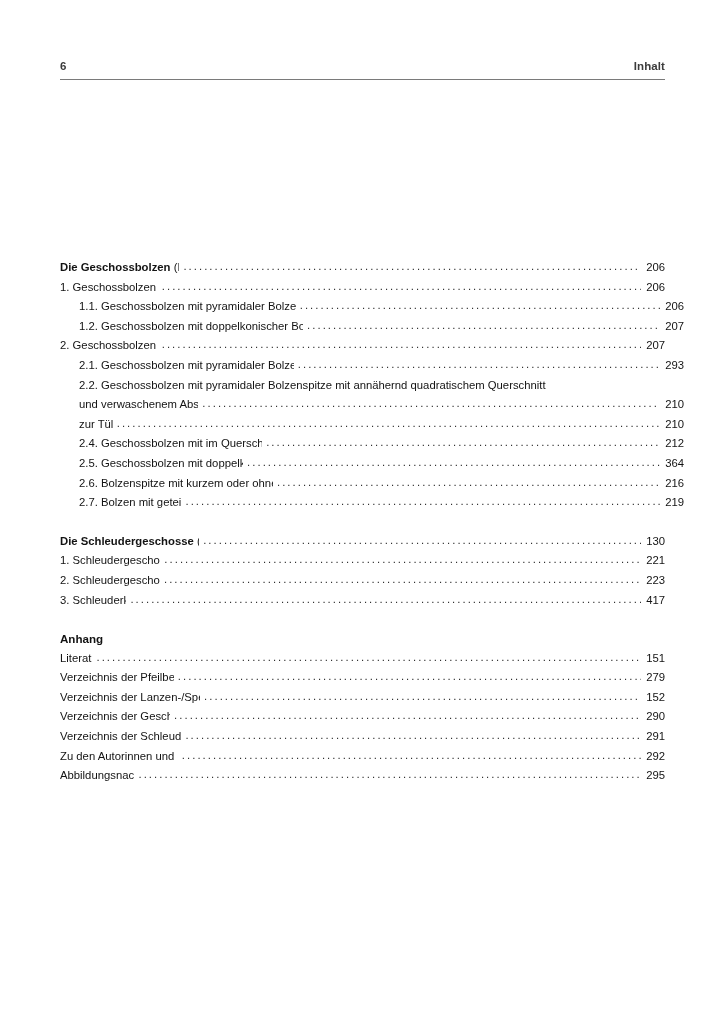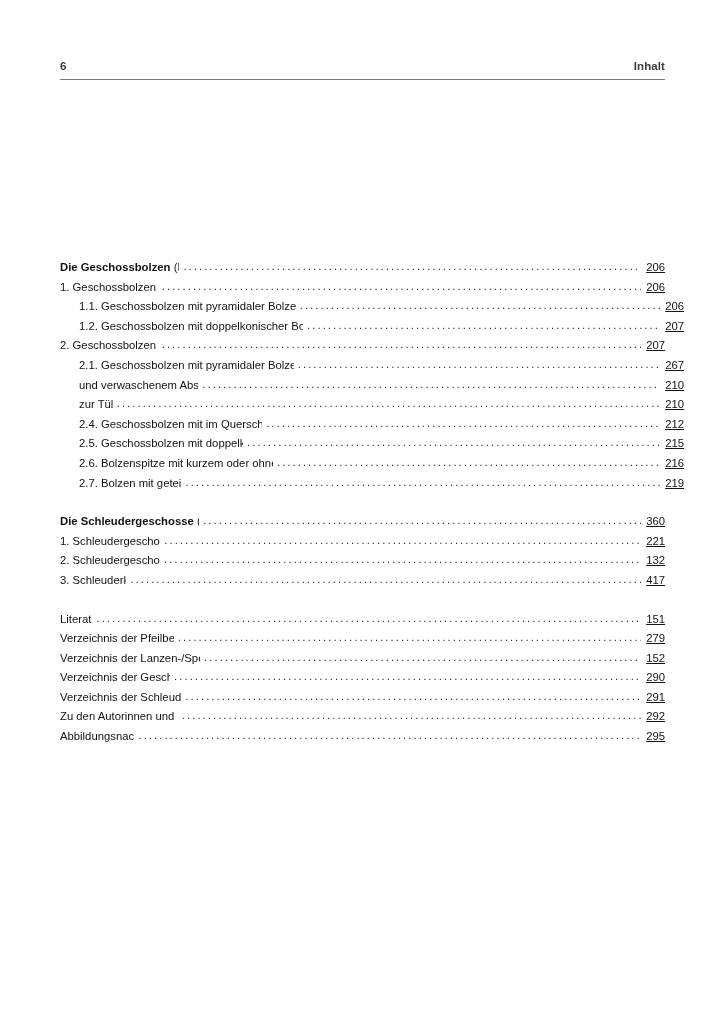--- a/index.html
+++ b/index.html
@@ -77,21 +77,20 @@
     transform: translateY(-1px);
   }
   .entry .leader::before {
     content: "......................................................................................................................................";
   }
   .entry .pg {
     flex: 0 0 auto;
     text-align: right;
     min-width: 23px;
     font-variant-numeric: tabular-nums;
-    text-decoration: underline;
   }
   .entry.nolead { white-space: normal; }
   .entry.nolead .txt { white-space: normal; }
 
   
   .entry .txt b { font-weight: bold; }
   .heading-only {
     font-weight: bold;
     font-size: 11.6px;
   }
@@ -134,76 +133,81 @@
           <span class="pg">207</span>
         </div>
         <div class="entry lvl1">
           <span class="txt"><span>2. Geschossbolzen mit Tülle</span></span>
           <span class="leader"></span>
           <span class="pg">207</span>
         </div>
         <div class="entry lvl2">
           <span class="txt"><span>2.1. Geschossbolzen mit pyramidaler Bolzenspitze mit deutlichem Absatz zur Tülle</span></span>
           <span class="leader"></span>
-          <span class="pg">267</span>
+          <span class="pg">293</span>
+        </div>
+        <div class="entry lvl2 nolead">
+          <span class="txt"><span>2.2. Geschossbolzen mit pyramidaler Bolzenspitze mit annähernd quadratischem Querschnitt</span></span>
+          <span class="pg"></span>
         </div>
         <div class="entry lvl2">
           <span class="txt"><span>und verwaschenem Absatz zur Tülle</span></span>
           <span class="leader"></span>
           <span class="pg">210</span>
         </div>
         <div class="entry lvl2">
           <span class="txt"><span>zur Tülle</span></span>
           <span class="leader"></span>
           <span class="pg">210</span>
         </div>
         <div class="entry lvl2">
           <span class="txt"><span>2.4. Geschossbolzen mit im Querschnitt flachrhombischer Spitze</span></span>
           <span class="leader"></span>
           <span class="pg">212</span>
         </div>
         <div class="entry lvl2">
           <span class="txt"><span>2.5. Geschossbolzen mit doppelkonischer Bolzenspitze</span></span>
           <span class="leader"></span>
-          <span class="pg">215</span>
+          <span class="pg">364</span>
         </div>
         <div class="entry lvl2">
           <span class="txt"><span>2.6. Bolzenspitze mit kurzem oder ohne deutlichen Übergang zur Tülle</span></span>
           <span class="leader"></span>
           <span class="pg">216</span>
         </div>
         <div class="entry lvl2">
           <span class="txt"><span>2.7. Bolzen mit geteiltem Kopf</span></span>
           <span class="leader"></span>
           <span class="pg">219</span>
         </div>
       </div>
       <div class="block">
         <div class="entry lvl1">
           <span class="txt"><b>Die Schleudergeschosse</b><span> (Doris Lettmann)</span></span>
           <span class="leader"></span>
-          <span class="pg">360</span>
+          <span class="pg">130</span>
         </div>
         <div class="entry lvl1">
           <span class="txt"><span>1. Schleudergeschoss &lt;Blei&gt;</span></span>
           <span class="leader"></span>
           <span class="pg">221</span>
         </div>
         <div class="entry lvl1">
           <span class="txt"><span>2. Schleudergeschoss &lt;Ton&gt;</span></span>
           <span class="leader"></span>
-          <span class="pg">132</span>
+          <span class="pg">223</span>
         </div>
         <div class="entry lvl1">
           <span class="txt"><span>3. Schleuderkugel</span></span>
           <span class="leader"></span>
           <span class="pg">417</span>
         </div>
       </div>
       <div class="block">
+        <div class="heading-only">Anhang</div>
         <div class="entry lvl1">
           <span class="txt"><span>Literatur</span></span>
           <span class="leader"></span>
           <span class="pg">151</span>
         </div>
         <div class="entry lvl1">
           <span class="txt"><span>Verzeichnis der Pfeilbewehrungen</span></span>
           <span class="leader"></span>
           <span class="pg">279</span>
         </div>

